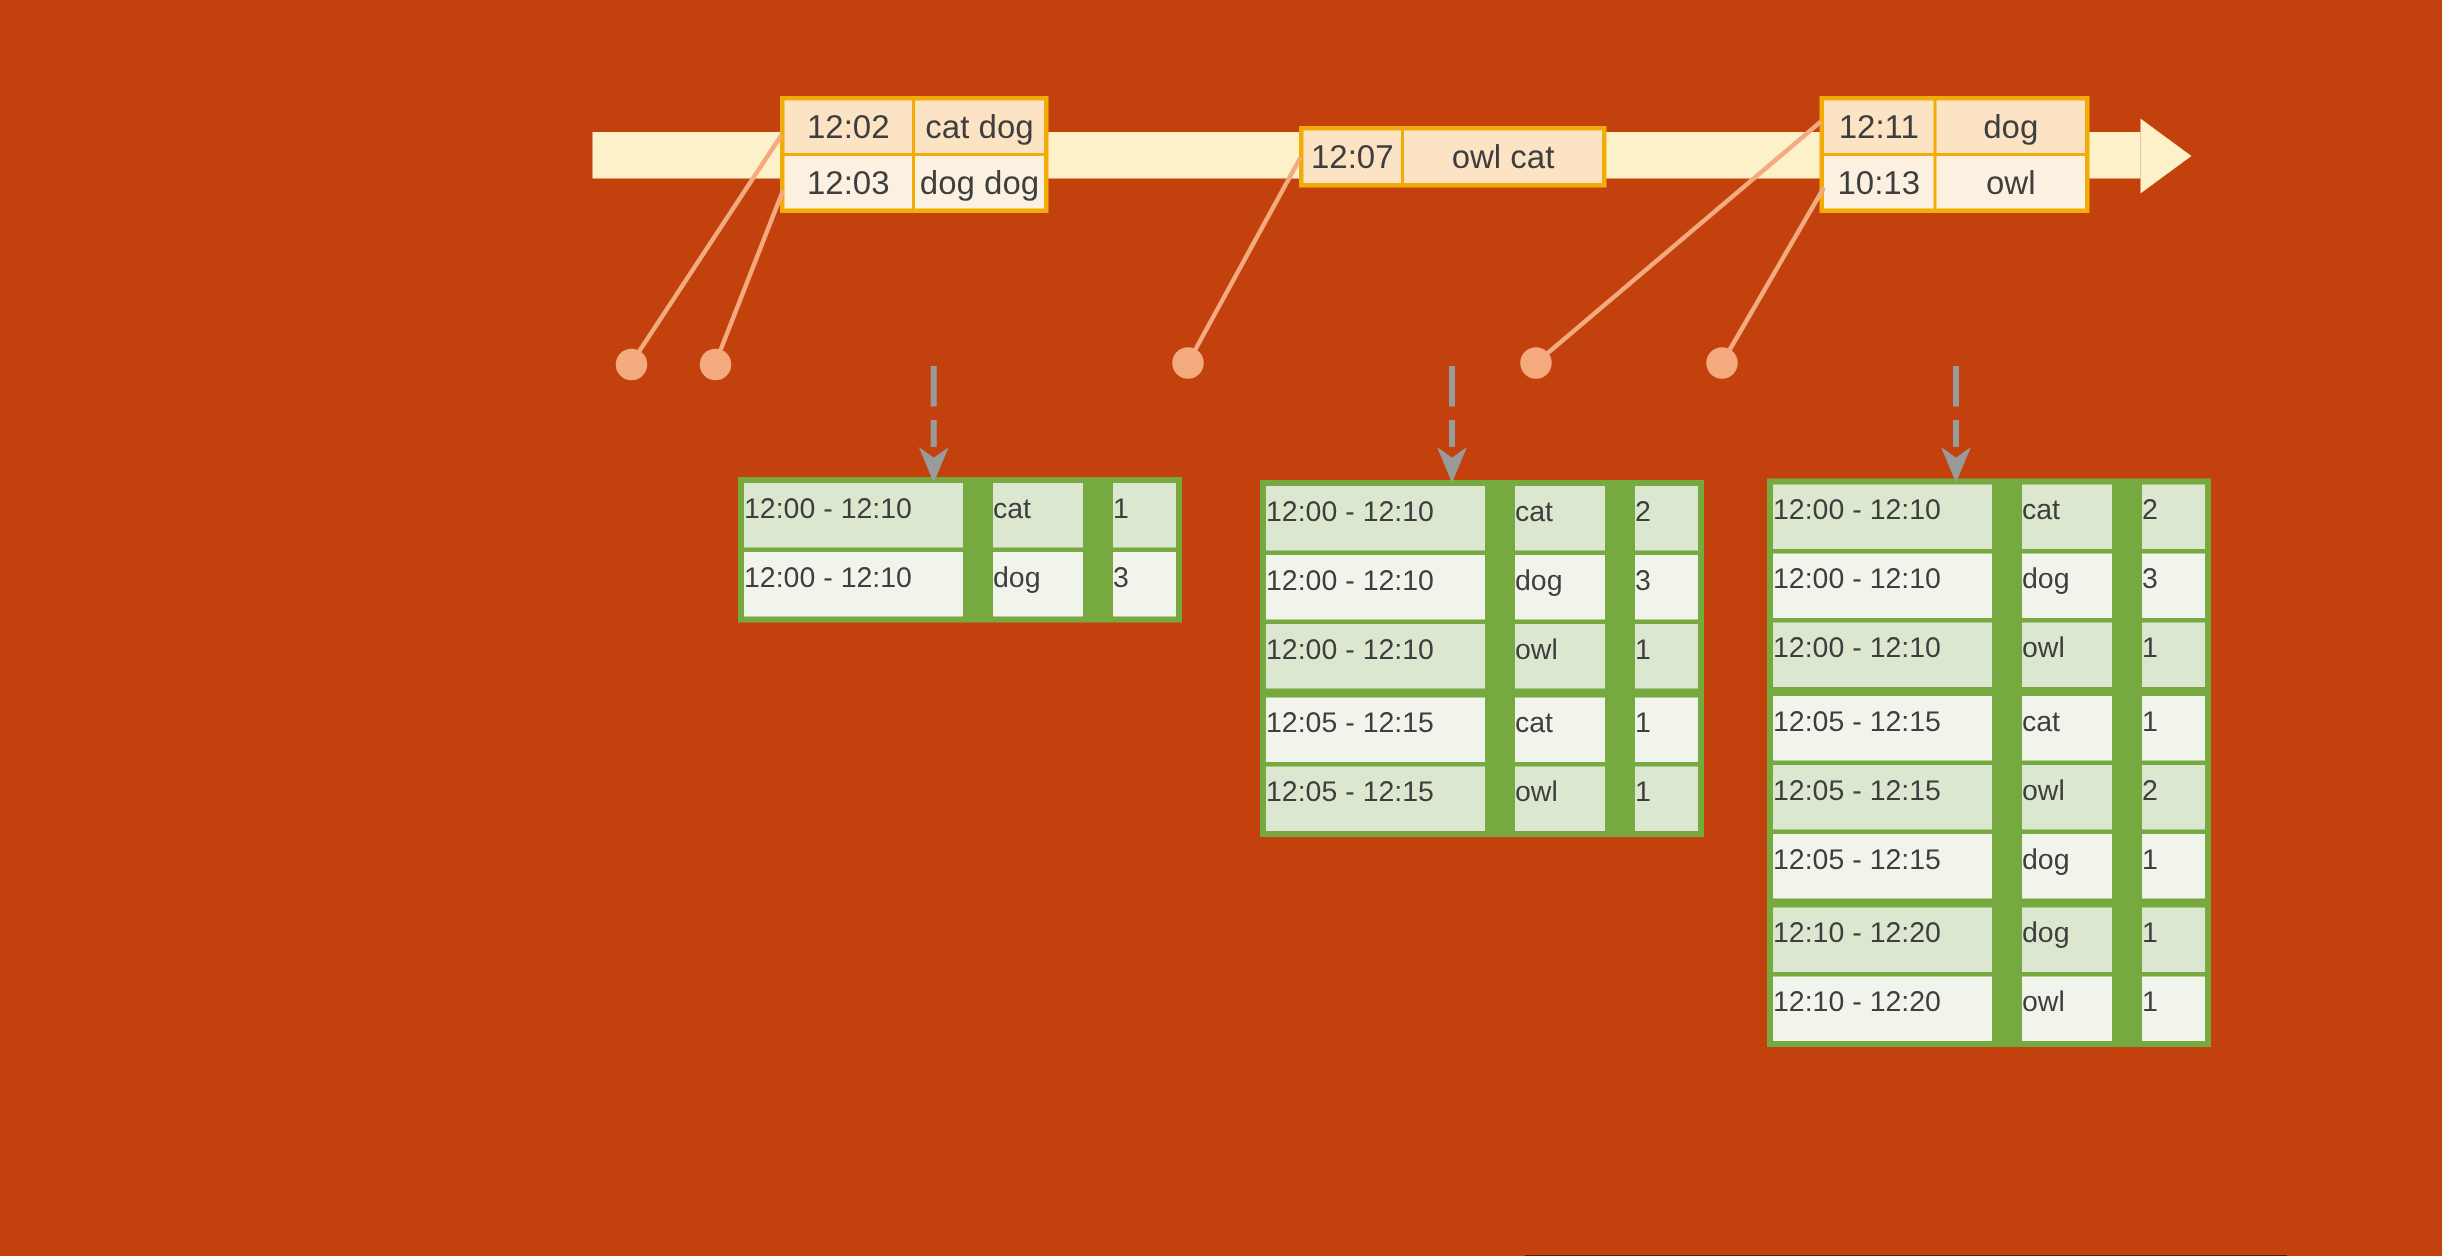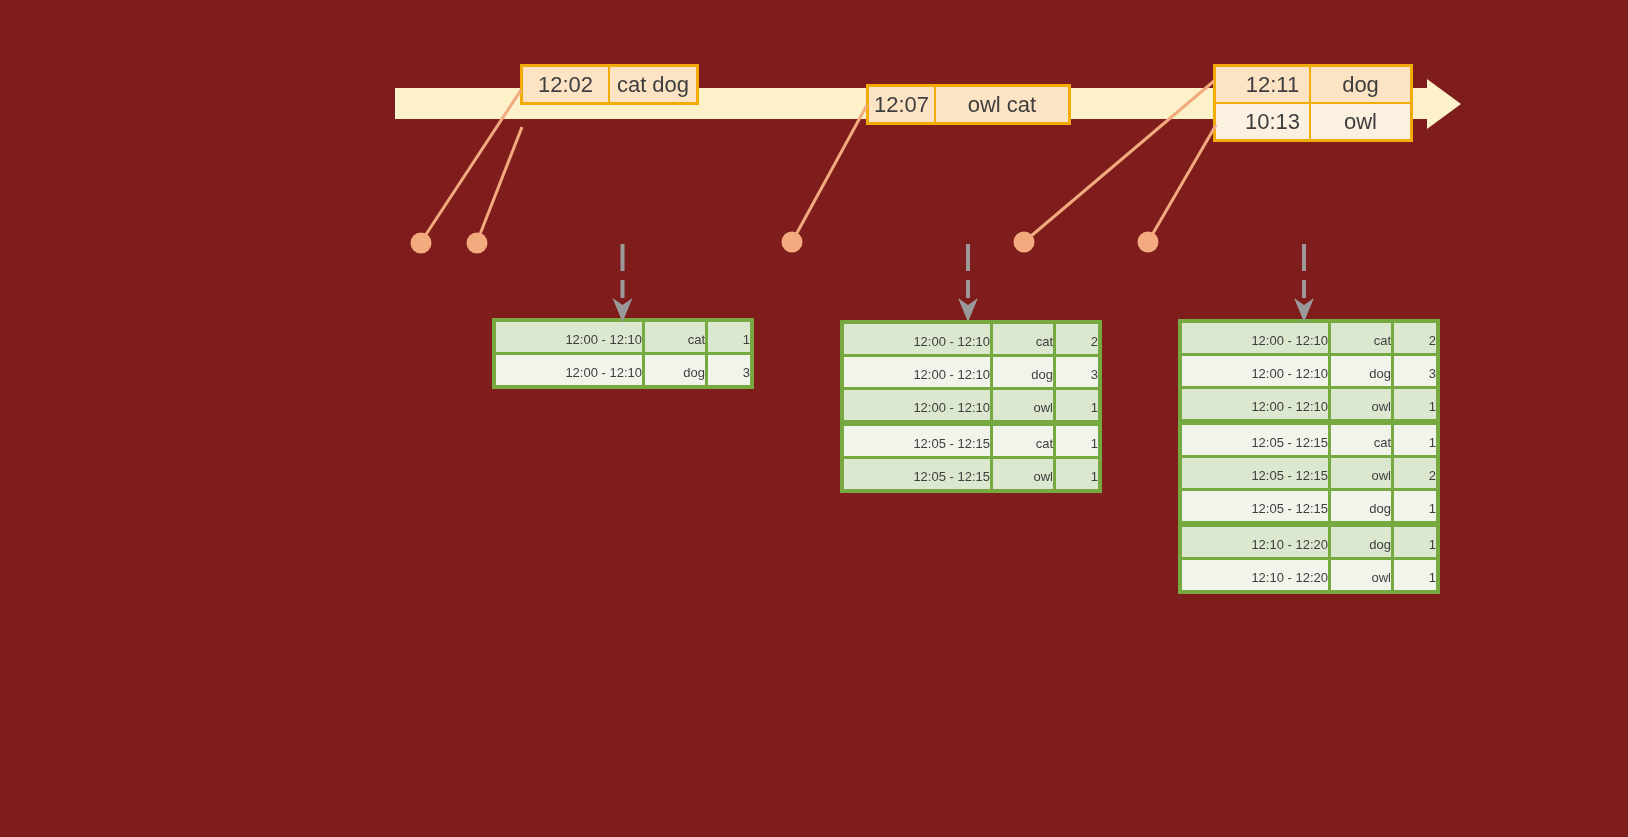--- a/index.html
+++ b/index.html
@@ -1,43 +1,43 @@
 <!DOCTYPE html>
 <html><head>
 <meta charset="utf-8">
 <style>
   html,body{margin:0;padding:0;background:#000;}
-  #canvas{position:relative;width:1628px;height:837px;background:#7f1d1d;overflow:hidden;
+  #canvas{position:relative;width:1628px;height:837px;background:#c2410c;overflow:hidden;
           font-family:"Liberation Sans", sans-serif;color:#3E3E3E;}
 
   
   .band{position:absolute;left:395px;top:88px;width:1032px;height:31px;background:#FCF1C9;}
   .band-head{position:absolute;left:1427px;top:79px;width:0;height:0;
              border-top:25px solid transparent;border-bottom:25px solid transparent;
              border-left:34px solid #FCF1C9;}
 
   
   .etable{position:absolute;background:#F2AC07;padding:3px;display:flex;flex-direction:column;}
   .etable .erow{display:flex;}
   .etable .erow + .erow{margin-top:2px;}
   .etable .ecell{height:35px;line-height:35px;text-align:center;font-size:22px;}
   .etable .ecell + .ecell{margin-left:2px;}
   .etable .erow:nth-child(odd) .ecell{background:#FBE3C3;}
   .etable .erow:nth-child(even) .ecell{background:#FCF1E1;}
   #ev1{left:520px;top:64px;} #ev1 .e-time{width:85px;} #ev1 .e-words{width:86px;}
   #ev2{left:866px;top:84px;} #ev2 .e-time{width:65px;} #ev2 .e-words{width:132px;}
-  #ev3{left:1213px;top:64px;} #ev3 .e-time{width:73px;padding-left:20px;} #ev3 .e-words{width:99px;}
+  #ev3{left:1213px;top:64px;} #ev3 .e-time{width:73px;} #ev3 .e-words{width:99px;}
 
   
   .rtable{position:absolute;background:#76A93F;padding:4px;display:flex;flex-direction:column;}
   .rtable .rrow{display:flex;}
   .rtable .rrow + .rrow{margin-top:3px;}
   .rtable .rrow.break{margin-top:6px;}
-  .rtable .rcell{height:30px;line-height:35px;text-align:right;font-size:13px;}
-  .rtable .rcell + .rcell{margin-left:3px;}
+  .rtable .rcell{height:43px;line-height:35px;text-align:left;font-size:19px;}
+  .rtable .rcell + .rcell{margin-left:20px;}
   .rtable .c-window{width:146px;} .rtable .c-word{width:60px;} .rtable .c-count{width:42px;}
   .rtable .rrow:nth-child(odd) .rcell{background:#DBE7CF;}
   .rtable .rrow:nth-child(even) .rcell{background:#F0F4EB;}
   #rt1{left:492px;top:318px;}
   #rt2{left:840px;top:320px;}
   #rt3{left:1178px;top:319px;}
 
   
   #overlay{position:absolute;left:0;top:0;pointer-events:none;}
 </style>
@@ -46,20 +46,24 @@
 
 <div id="canvas">
 
   <div class="band"></div>
   <div class="band-head"></div>
 
   <div class="etable" id="ev1">
     <div class="erow">
       <div class="ecell e-time">12:02</div>
       <div class="ecell e-words">cat dog</div>
+    </div>
+    <div class="erow">
+      <div class="ecell e-time">12:03</div>
+      <div class="ecell e-words">dog dog</div>
     </div>
   </div>
 
   <div class="etable" id="ev2">
     <div class="erow">
       <div class="ecell e-time">12:07</div>
       <div class="ecell e-words">owl cat</div>
     </div>
   </div>
 

